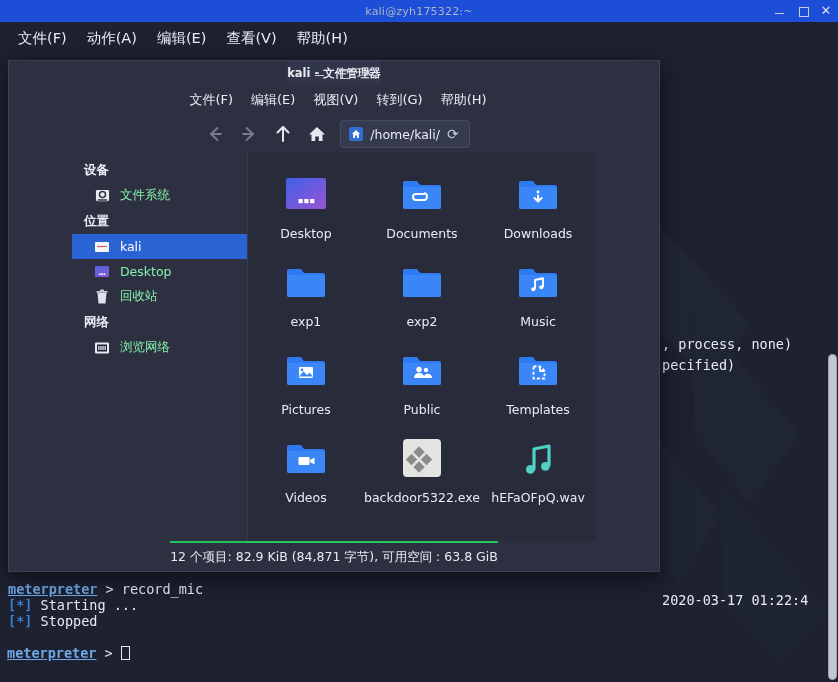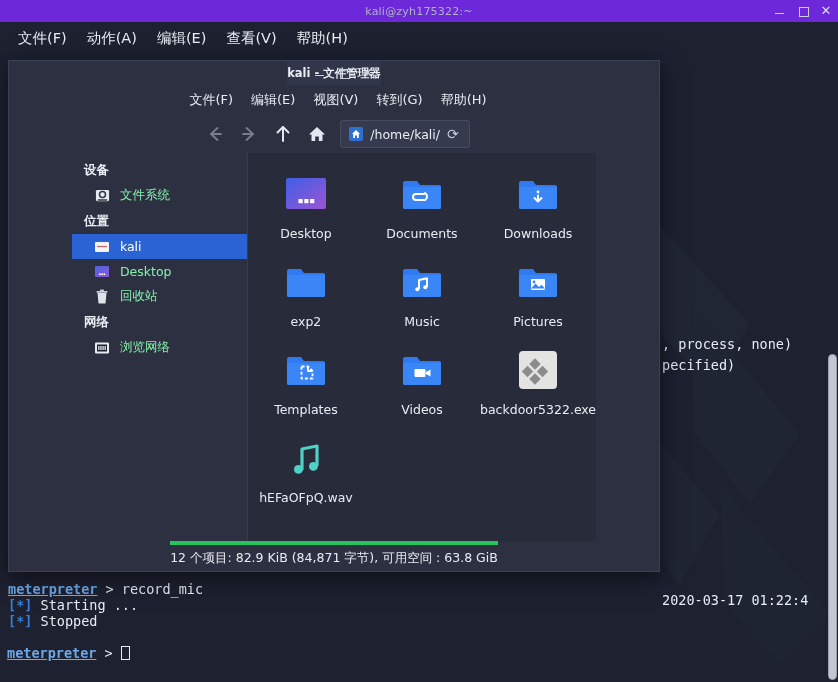--- a/index.html
+++ b/index.html
@@ -18,21 +18,21 @@
     display:flex; flex-direction:column;
   }
   
   #wallpaper{
     position:absolute; left:600px; top:130px; width:238px; height:480px;
     pointer-events:none; opacity:.55;
   }
 
   .term-titlebar{
     height:22px; flex:0 0 22px;
-    background:#6d28d9;
+    background:#1d4ed8;
     display:flex; align-items:center; justify-content:center;
     position:relative;
   }
   .term-title{
     font-size:11px; color:#aeb4c4; letter-spacing:.2px;
   }
   .term-wctrls{
     position:absolute; right:6px; top:0; height:22px;
     display:flex; align-items:center; gap:11px;
   }
@@ -144,21 +144,21 @@
   }
   .fileitem{
     display:flex; flex-direction:column; align-items:center; gap:7px;
     cursor:pointer; padding-top:4px;
   }
   .fileitem .lbl{ font-size:12.5px; color:#e9ecf3; text-align:center; }
   .ico48{ width:48px; height:48px; display:block; }
 
   .fm-status{
     flex:0 0 30px; height:30px; background:#2c3040;
-    border-top:4px solid #22c55e;
+    border-top:2px solid #22c55e;
     display:flex; align-items:center; justify-content:center;
     font-size:12.5px; color:#e9ecf3;
   }
 </style>
 </head>
 <body>
 
 <div id="term-window">
 
   <div class="term-titlebar">
@@ -362,20 +362,27 @@
           <svg class="ico48" viewBox="0 0 48 48">
             <path d="M5 12 a2 2 0 0 1 2-2 h12 l3 4 h19 a2 2 0 0 1 2 2 v20 a2 2 0 0 1 -2 2 H7 a2 2 0 0 1 -2 -2 Z" fill="#2f79f2"></path>
             <path d="M5 16 h38 v20 a2 2 0 0 1 -2 2 H7 a2 2 0 0 1 -2 -2 Z" fill="#3b86f7"></path>
             <circle cx="24" cy="21" r="1.4" fill="#fff"></circle>
             <path d="M24 24.5 L24 29" stroke="#fff" stroke-width="2" stroke-linecap="round"></path>
             <path d="M20.5 27 L24 30.5 L27.5 27" fill="none" stroke="#fff" stroke-width="2" stroke-linecap="round" stroke-linejoin="round"></path>
           </svg>
           <div class="lbl">Downloads</div>
         </div>
 
+        <div class="fileitem">
+          <svg class="ico48" viewBox="0 0 48 48">
+            <path d="M5 12 a2 2 0 0 1 2-2 h12 l3 4 h19 a2 2 0 0 1 2 2 v20 a2 2 0 0 1 -2 2 H7 a2 2 0 0 1 -2 -2 Z" fill="#2f79f2"></path>
+            <path d="M5 16 h38 v20 a2 2 0 0 1 -2 2 H7 a2 2 0 0 1 -2 -2 Z" fill="#3b86f7"></path>
+          </svg>
+          <div class="lbl">exp1</div>
+        </div>
 
         <div class="fileitem">
           <svg class="ico48" viewBox="0 0 48 48">
             <path d="M5 12 a2 2 0 0 1 2-2 h12 l3 4 h19 a2 2 0 0 1 2 2 v20 a2 2 0 0 1 -2 2 H7 a2 2 0 0 1 -2 -2 Z" fill="#2f79f2"></path>
             <path d="M5 16 h38 v20 a2 2 0 0 1 -2 2 H7 a2 2 0 0 1 -2 -2 Z" fill="#3b86f7"></path>
           </svg>
           <div class="lbl">exp2</div>
         </div>
 
         <div class="fileitem">
@@ -393,20 +400,31 @@
           <svg class="ico48" viewBox="0 0 48 48">
             <path d="M5 12 a2 2 0 0 1 2-2 h12 l3 4 h19 a2 2 0 0 1 2 2 v20 a2 2 0 0 1 -2 2 H7 a2 2 0 0 1 -2 -2 Z" fill="#2f79f2"></path>
             <path d="M5 16 h38 v20 a2 2 0 0 1 -2 2 H7 a2 2 0 0 1 -2 -2 Z" fill="#3b86f7"></path>
             <rect x="17" y="20" width="14" height="11" rx="1" fill="#fff"></rect>
             <path d="M17 29.5 L21.5 24.5 L25 28 L27.5 25.8 L31 29.5 Z" fill="#3b86f7"></path>
             <circle cx="20" cy="23" r="1.4" fill="#3b86f7"></circle>
           </svg>
           <div class="lbl">Pictures</div>
         </div>
 
+        <div class="fileitem">
+          <svg class="ico48" viewBox="0 0 48 48">
+            <path d="M5 12 a2 2 0 0 1 2-2 h12 l3 4 h19 a2 2 0 0 1 2 2 v20 a2 2 0 0 1 -2 2 H7 a2 2 0 0 1 -2 -2 Z" fill="#2f79f2"></path>
+            <path d="M5 16 h38 v20 a2 2 0 0 1 -2 2 H7 a2 2 0 0 1 -2 -2 Z" fill="#3b86f7"></path>
+            <circle cx="21" cy="22.5" r="2.7" fill="#fff"></circle>
+            <circle cx="28" cy="23" r="2.2" fill="#fff"></circle>
+            <path d="M16 31 a5.2 5.2 0 0 1 10.4 0 Z" fill="#fff"></path>
+            <path d="M25.5 31 a4.3 4.3 0 0 1 8.6 0 Z" fill="#fff"></path>
+          </svg>
+          <div class="lbl">Public</div>
+        </div>
 
         <div class="fileitem">
           <svg class="ico48" viewBox="0 0 48 48">
             <path d="M5 12 a2 2 0 0 1 2-2 h12 l3 4 h19 a2 2 0 0 1 2 2 v20 a2 2 0 0 1 -2 2 H7 a2 2 0 0 1 -2 -2 Z" fill="#2f79f2"></path>
             <path d="M5 16 h38 v20 a2 2 0 0 1 -2 2 H7 a2 2 0 0 1 -2 -2 Z" fill="#3b86f7"></path>
             <path d="M19.5 19.5 h6.5 l4.5 4.5 v7.5 h-11 Z" fill="none" stroke="#fff" stroke-width="1.8" stroke-linejoin="round" stroke-dasharray="3 2"></path>
             <path d="M26 19.5 v4.5 h4.5" fill="none" stroke="#fff" stroke-width="1.8" stroke-linejoin="round"></path>
           </svg>
           <div class="lbl">Templates</div>
         </div>

